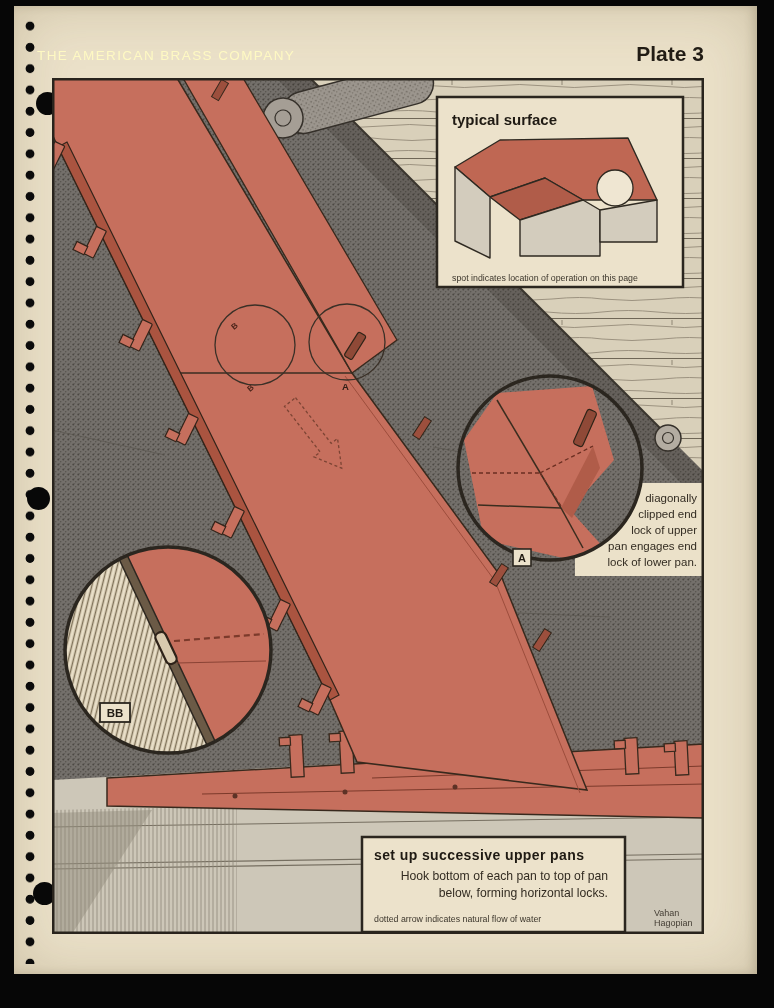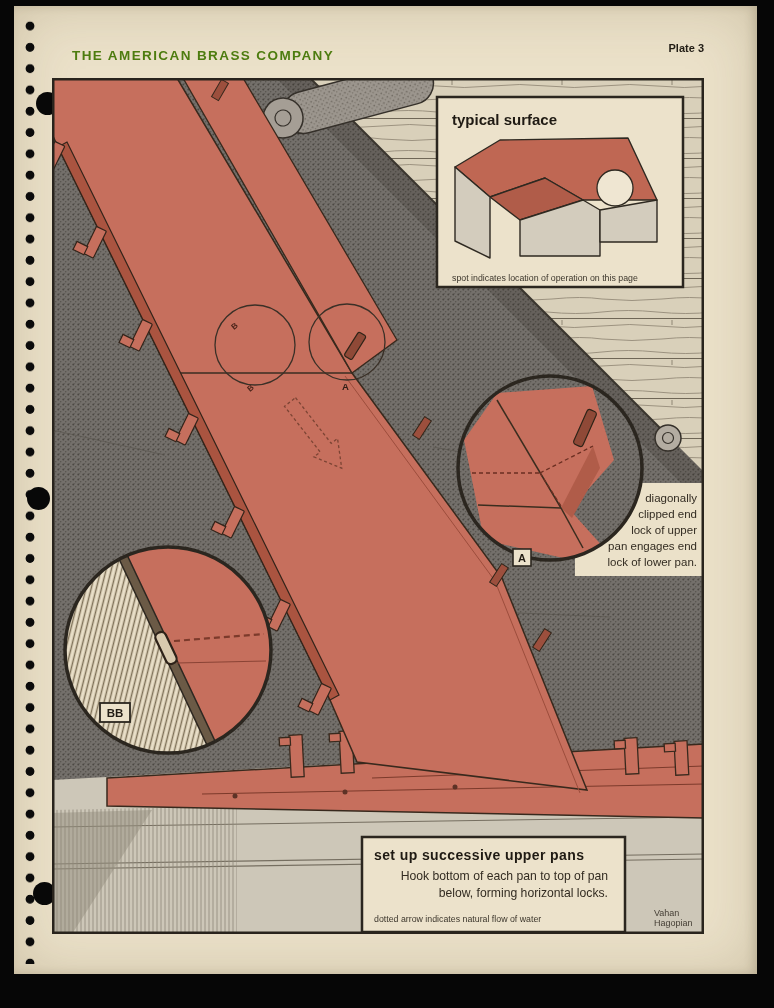--- a/index.html
+++ b/index.html
@@ -13,25 +13,25 @@
     background:#ebe1c9;
     box-shadow:inset 0 0 60px rgba(110,90,50,.22), inset -4px 0 10px rgba(60,50,30,.18);
   }
   .binding-dots{
     position:absolute;left:24px;top:16px;width:12px;height:948px;
     background-image:radial-gradient(circle at 6px 10px,#0b0b0b 4px,rgba(0,0,0,0) 4.8px);
     background-size:12px 21.3px;
   }
   .punch-hole{position:absolute;width:23px;height:23px;border-radius:50%;background:#080808;}
   .hdr-company{
-    position:absolute;left:72px;top:48px;font-size:13.5px;font-weight:bold;
-    letter-spacing:1.4px;color:#4d7c0f;
+    position:absolute;left:37px;top:48px;font-size:13.5px;font-weight:normal;
+    letter-spacing:1.4px;color:#fef9c3;
   }
   .hdr-plate{
-    position:absolute;right:70px;top:42px;font-size:11px;font-weight:bold;color:#211c15;
+    position:absolute;right:70px;top:42px;font-size:21px;font-weight:bold;color:#211c15;
   }
   svg text{font-family:"Liberation Sans", sans-serif;}
 </style>
 </head>
 <body>
 
 <div class="page"></div>
 <div class="binding-dots"></div>
 <div class="punch-hole" style="left:36px;top:92px;"></div>
 <div class="punch-hole" style="left:27px;top:487px;"></div>

